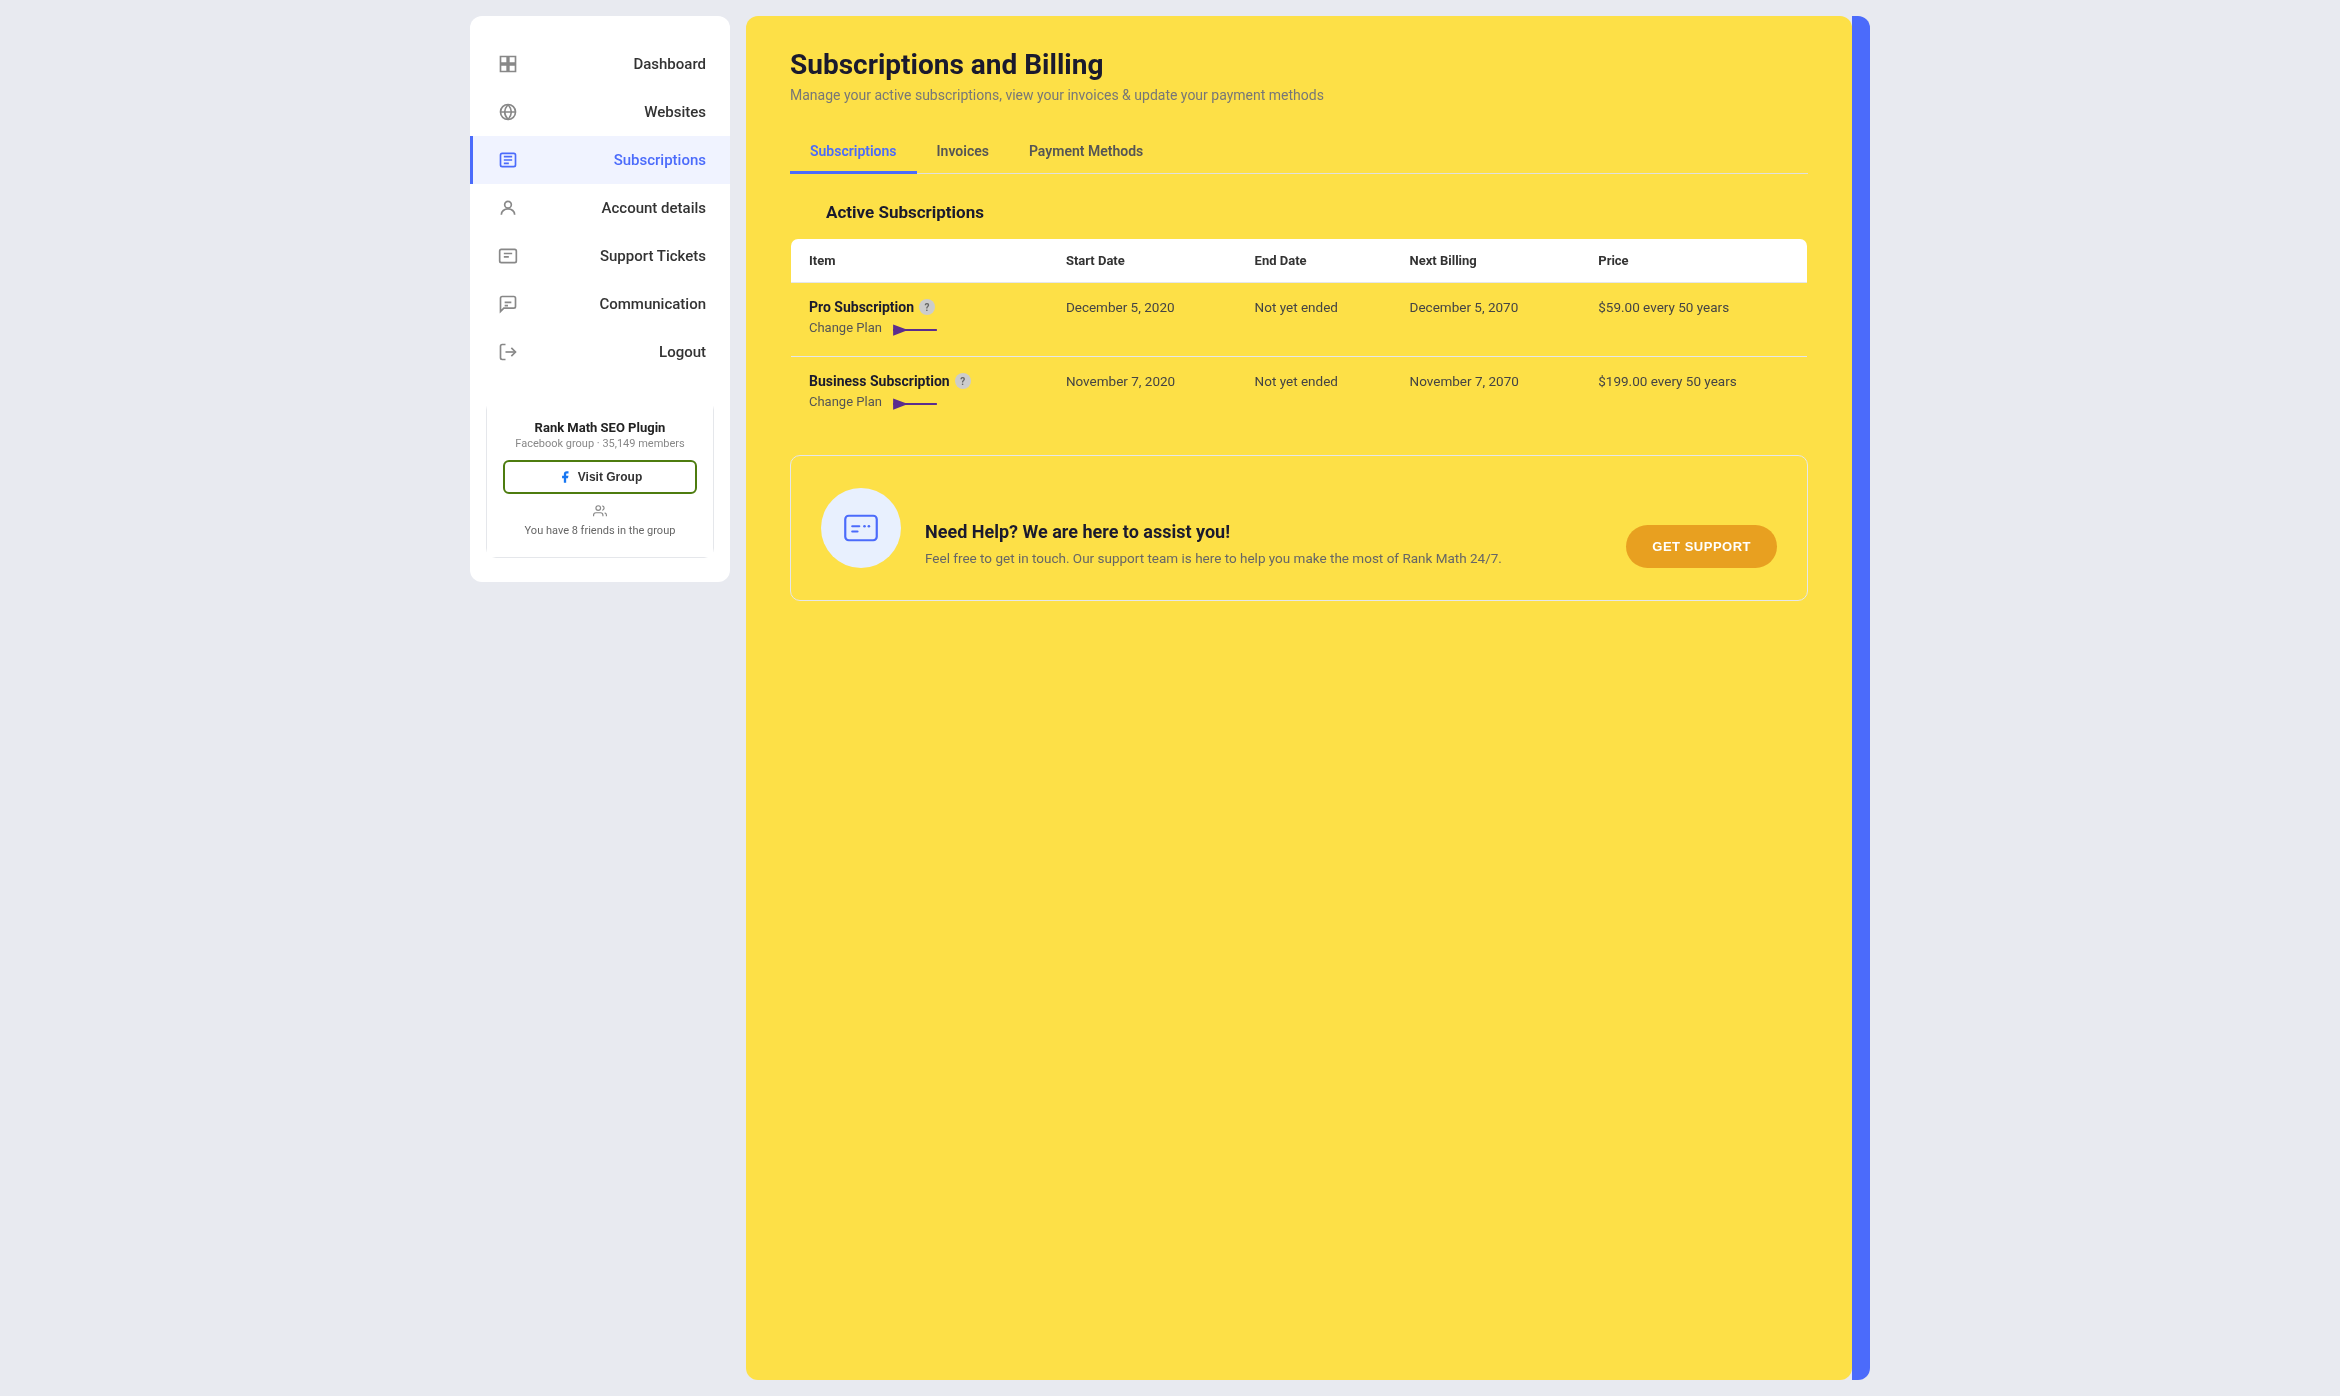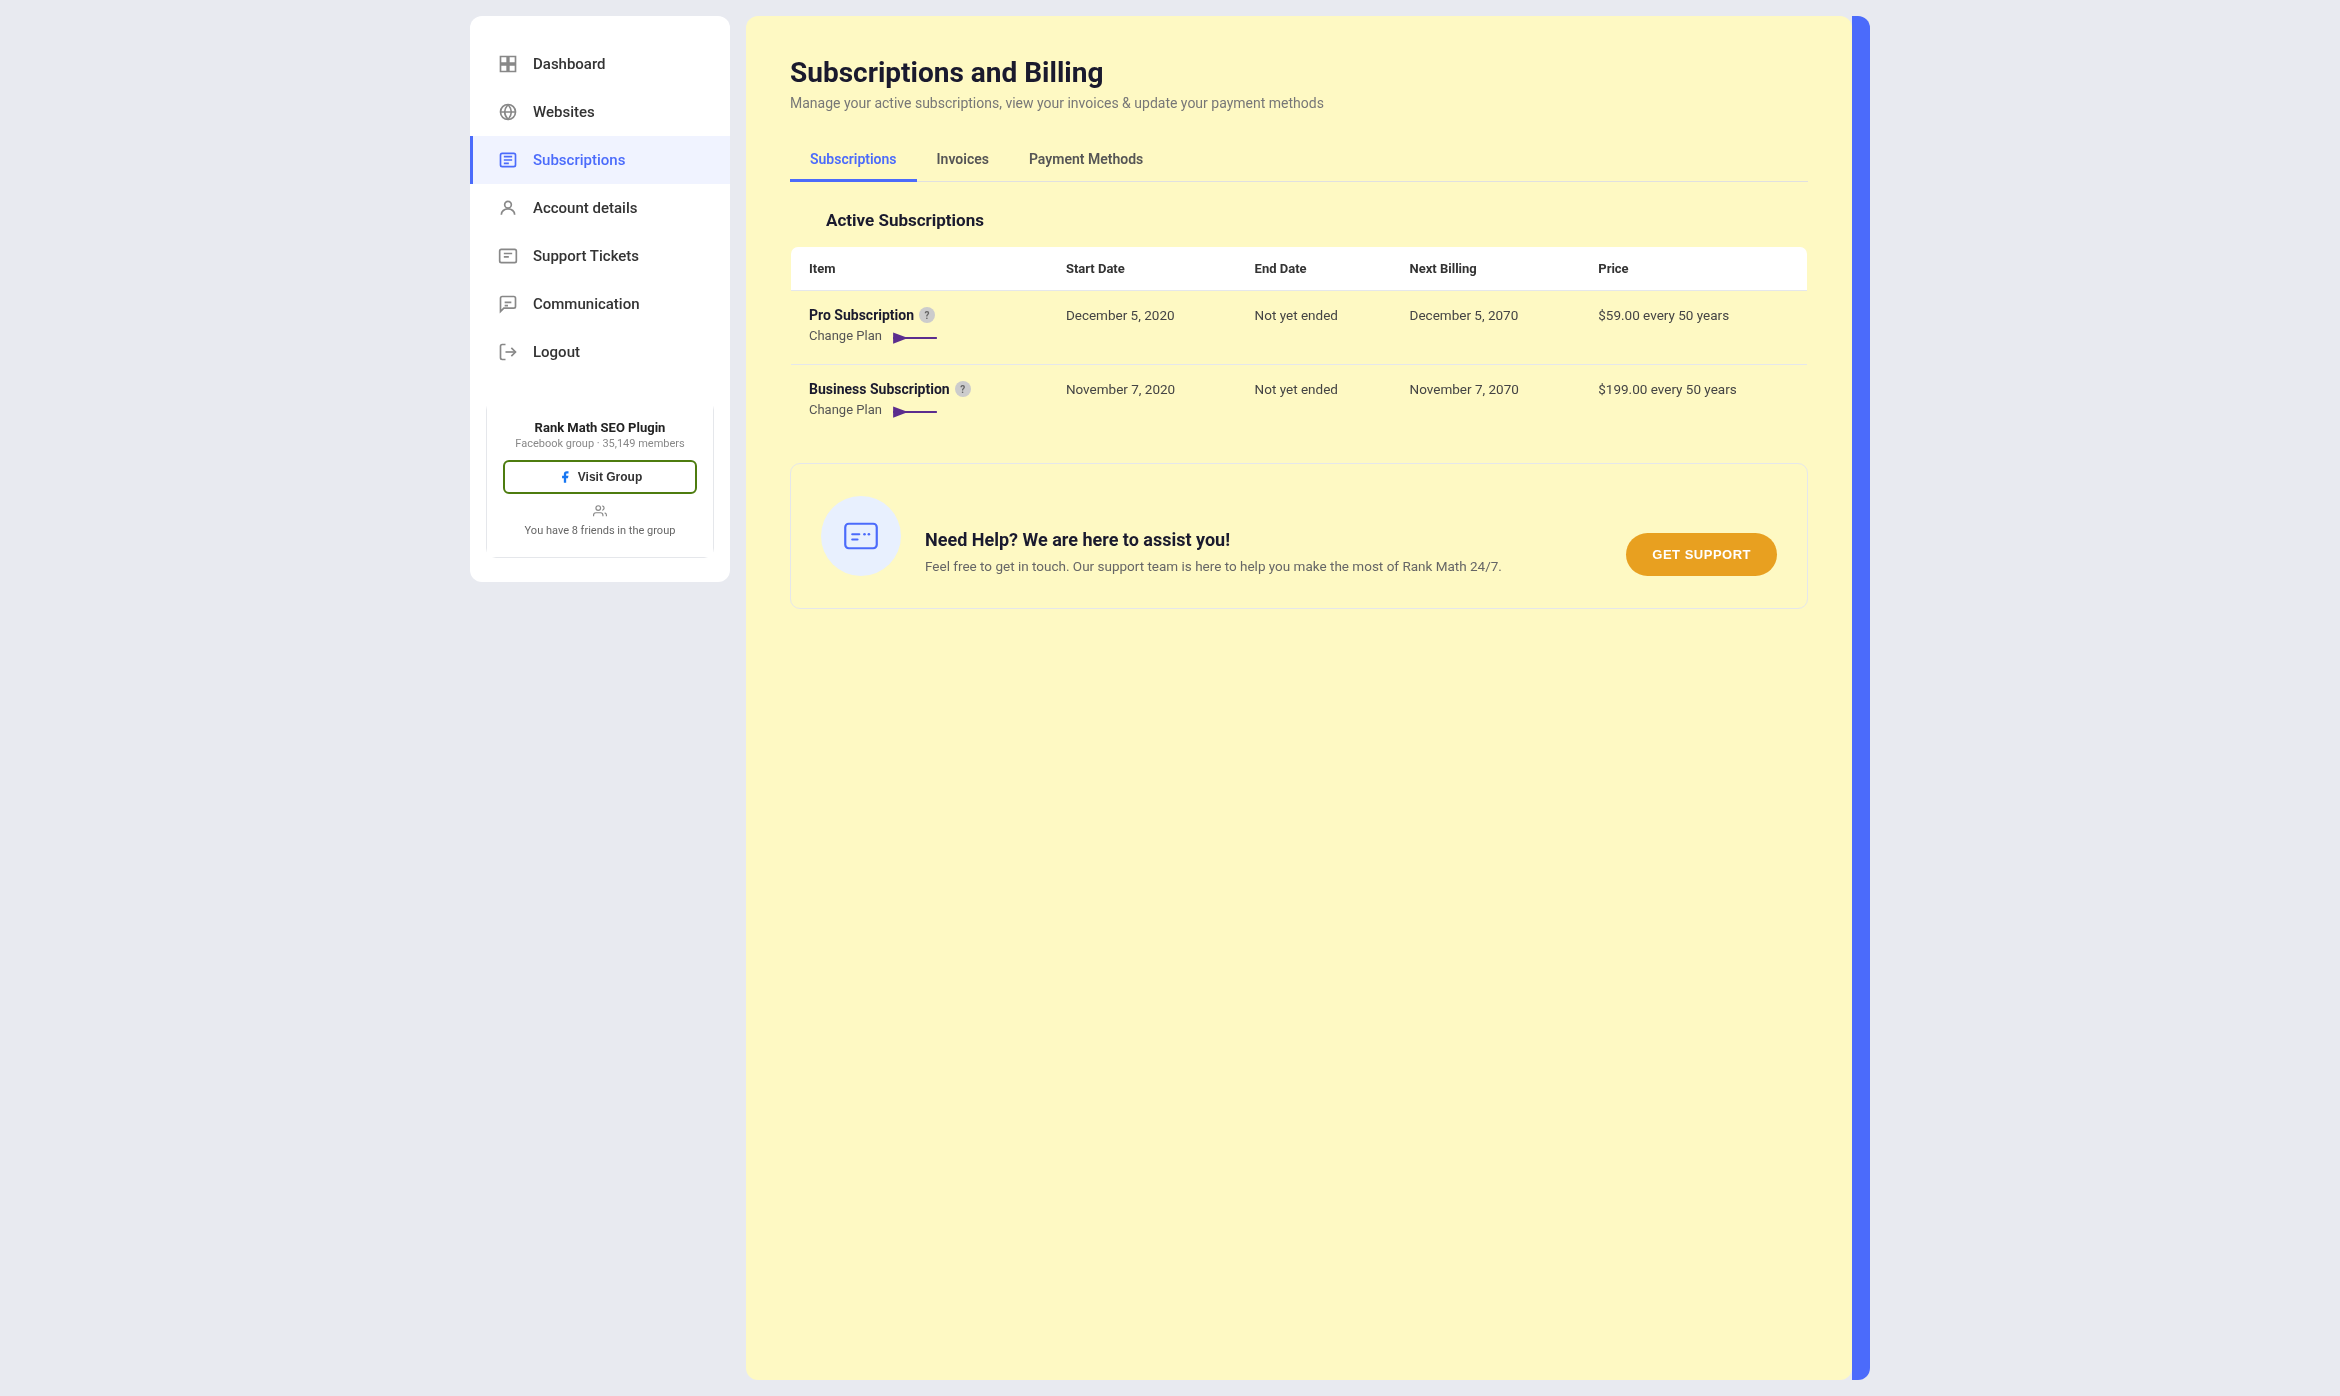--- a/index.html
+++ b/index.html
@@ -38,20 +38,21 @@
       display: flex;
       align-items: center;
       gap: 14px;
       padding: 13px 24px;
       cursor: pointer;
       color: #333;
       font-size: 15px;
       font-weight: 500;
       border-left: 3px solid transparent;
       transition: background 0.15s;
+      justify-content: space-between;
     }
     .sidebar-nav-item.active {
       color: #4b6bfb;
       border-left: 3px solid #4b6bfb;
       background: #f0f3ff;
     }
     .sidebar-nav-item .nav-icon {
       width: 22px;
       height: 22px;
       display: flex;
@@ -139,24 +140,24 @@
       align-items: center;
       gap: 6px;
       margin-top: 10px;
       font-size: 11px;
       color: #666;
       flex-direction: column;
     }
     
     .main-content {
       flex: 1;
-      background: #fef9c3;
+      background: #fde047;
       border-radius: 12px;
       margin-left: 16px;
-      padding: 40px 44px;
+      padding: 32px 44px;
     }
     .page-title {
       font-size: 28px;
       font-weight: 700;
       color: #1a1a2e;
       margin-bottom: 6px;
     }
     .page-subtitle {
       font-size: 14px;
       color: #777;

